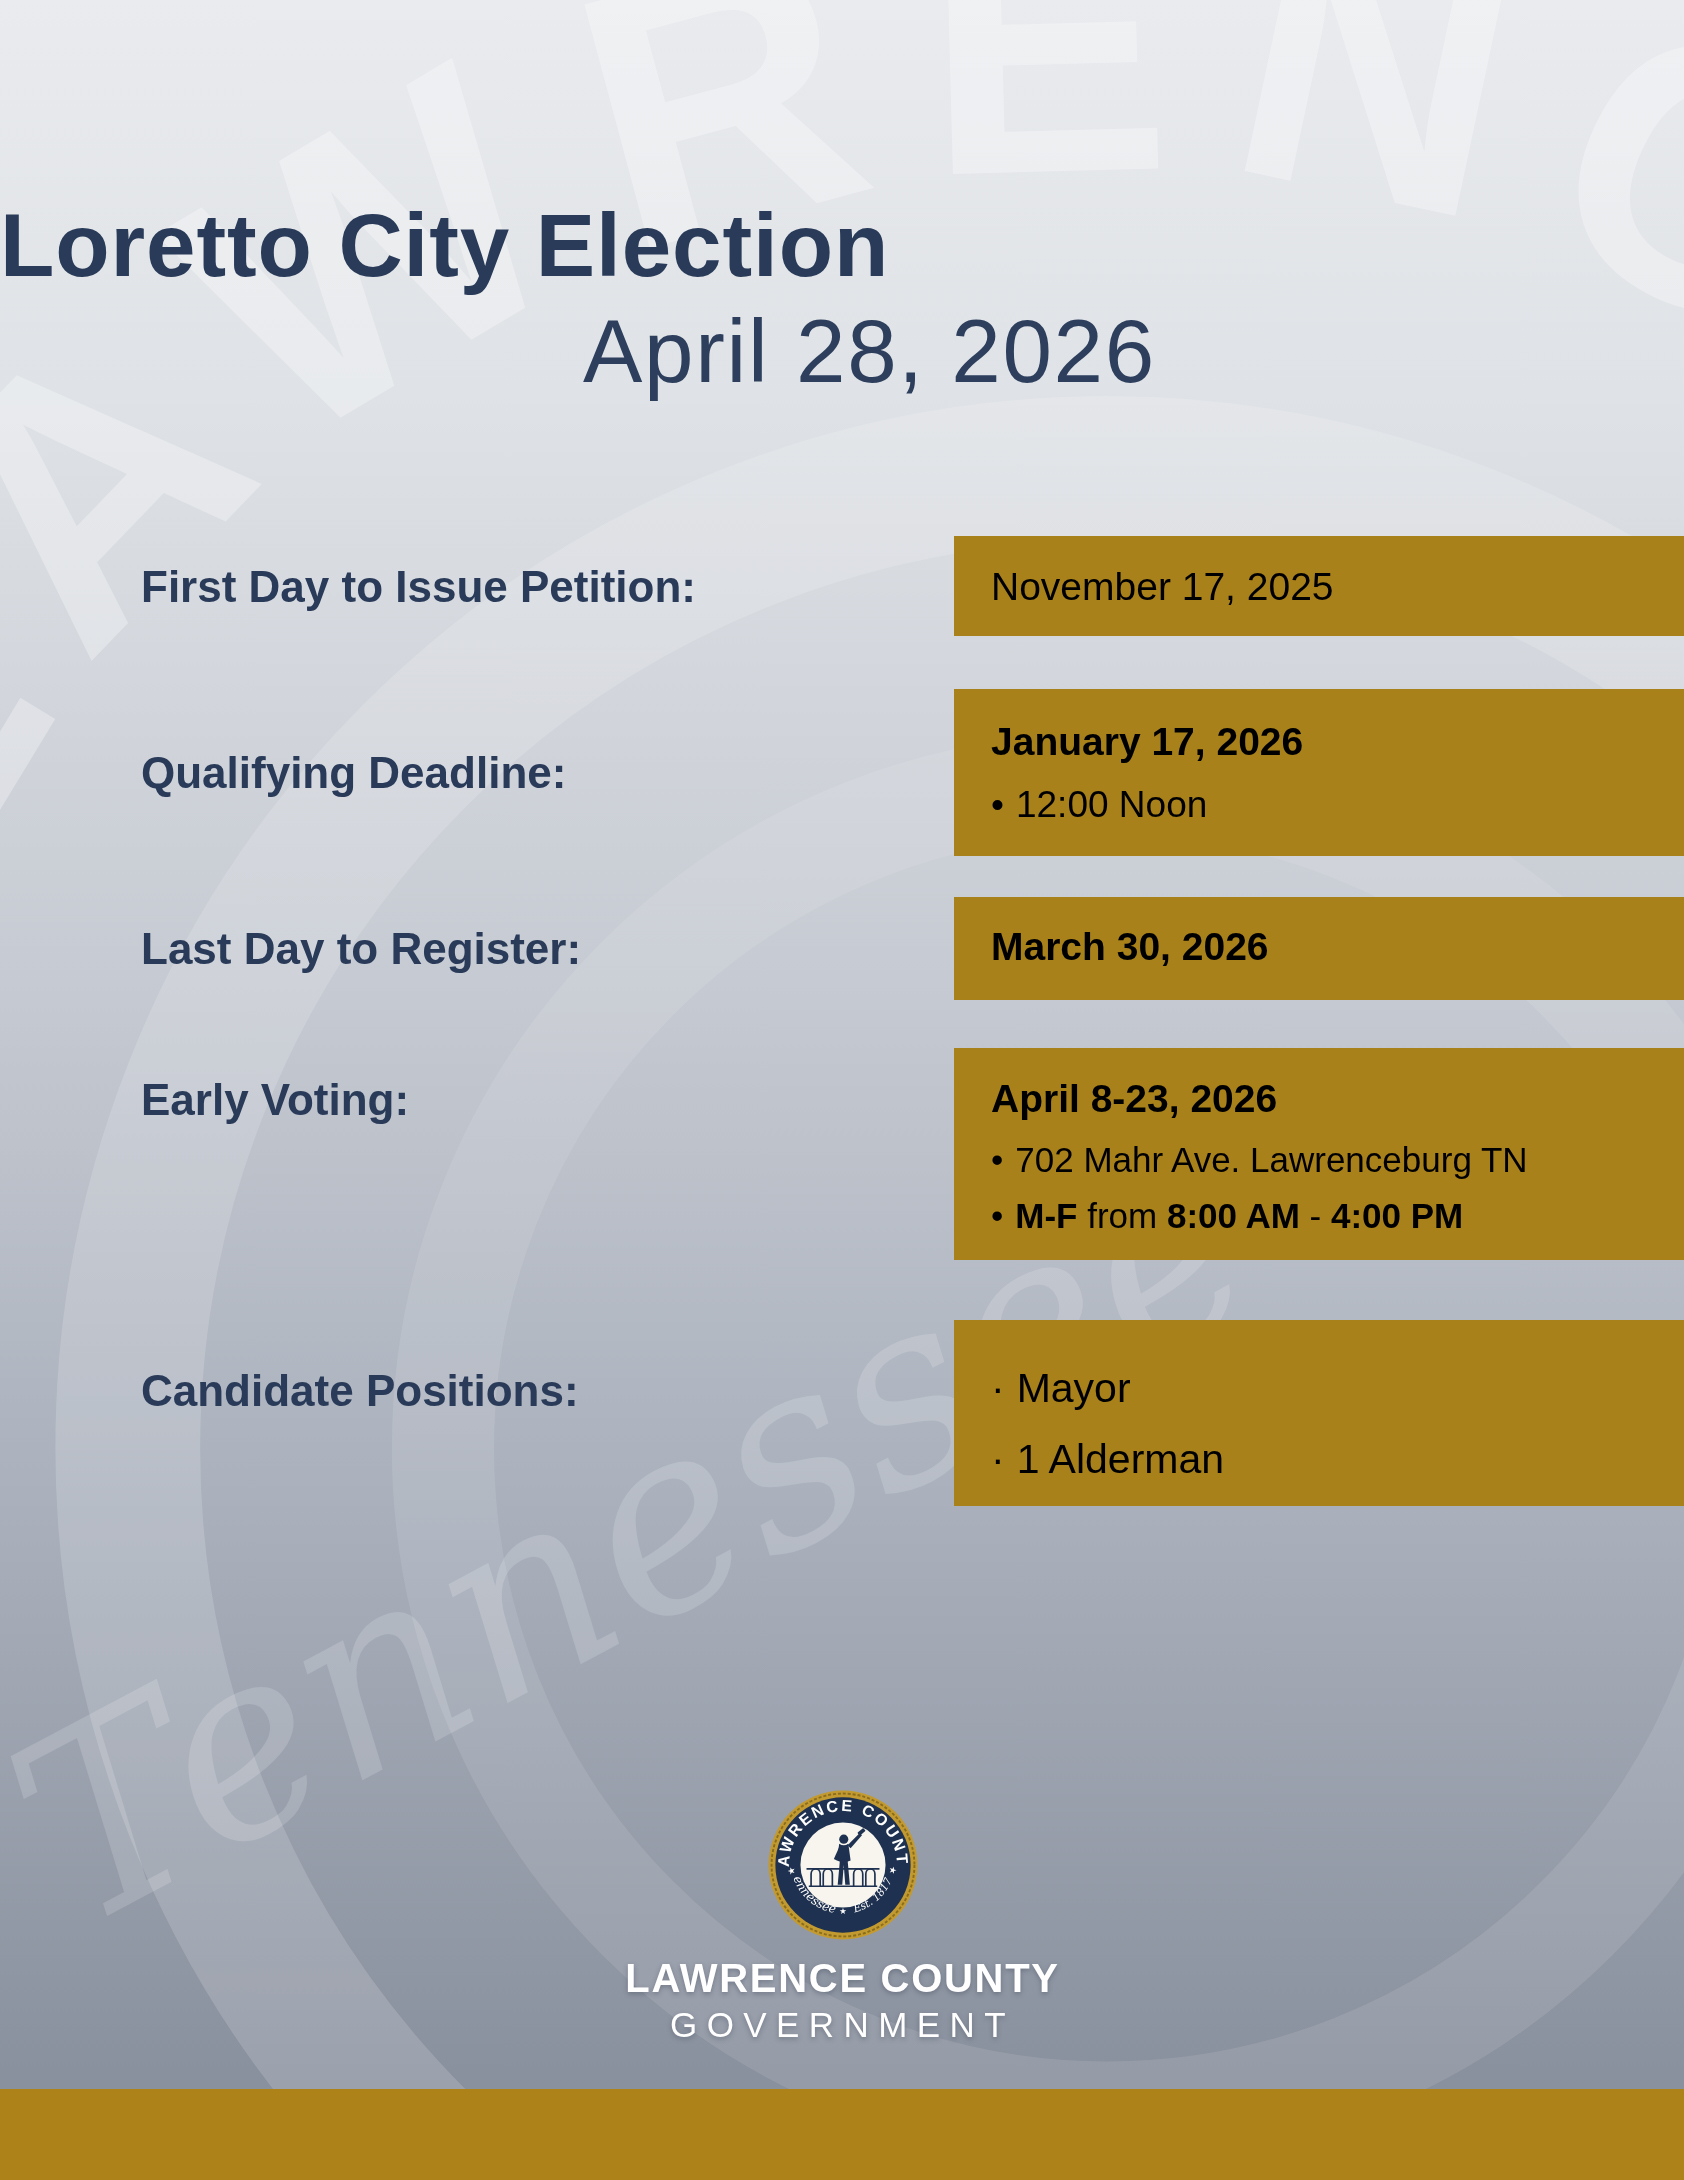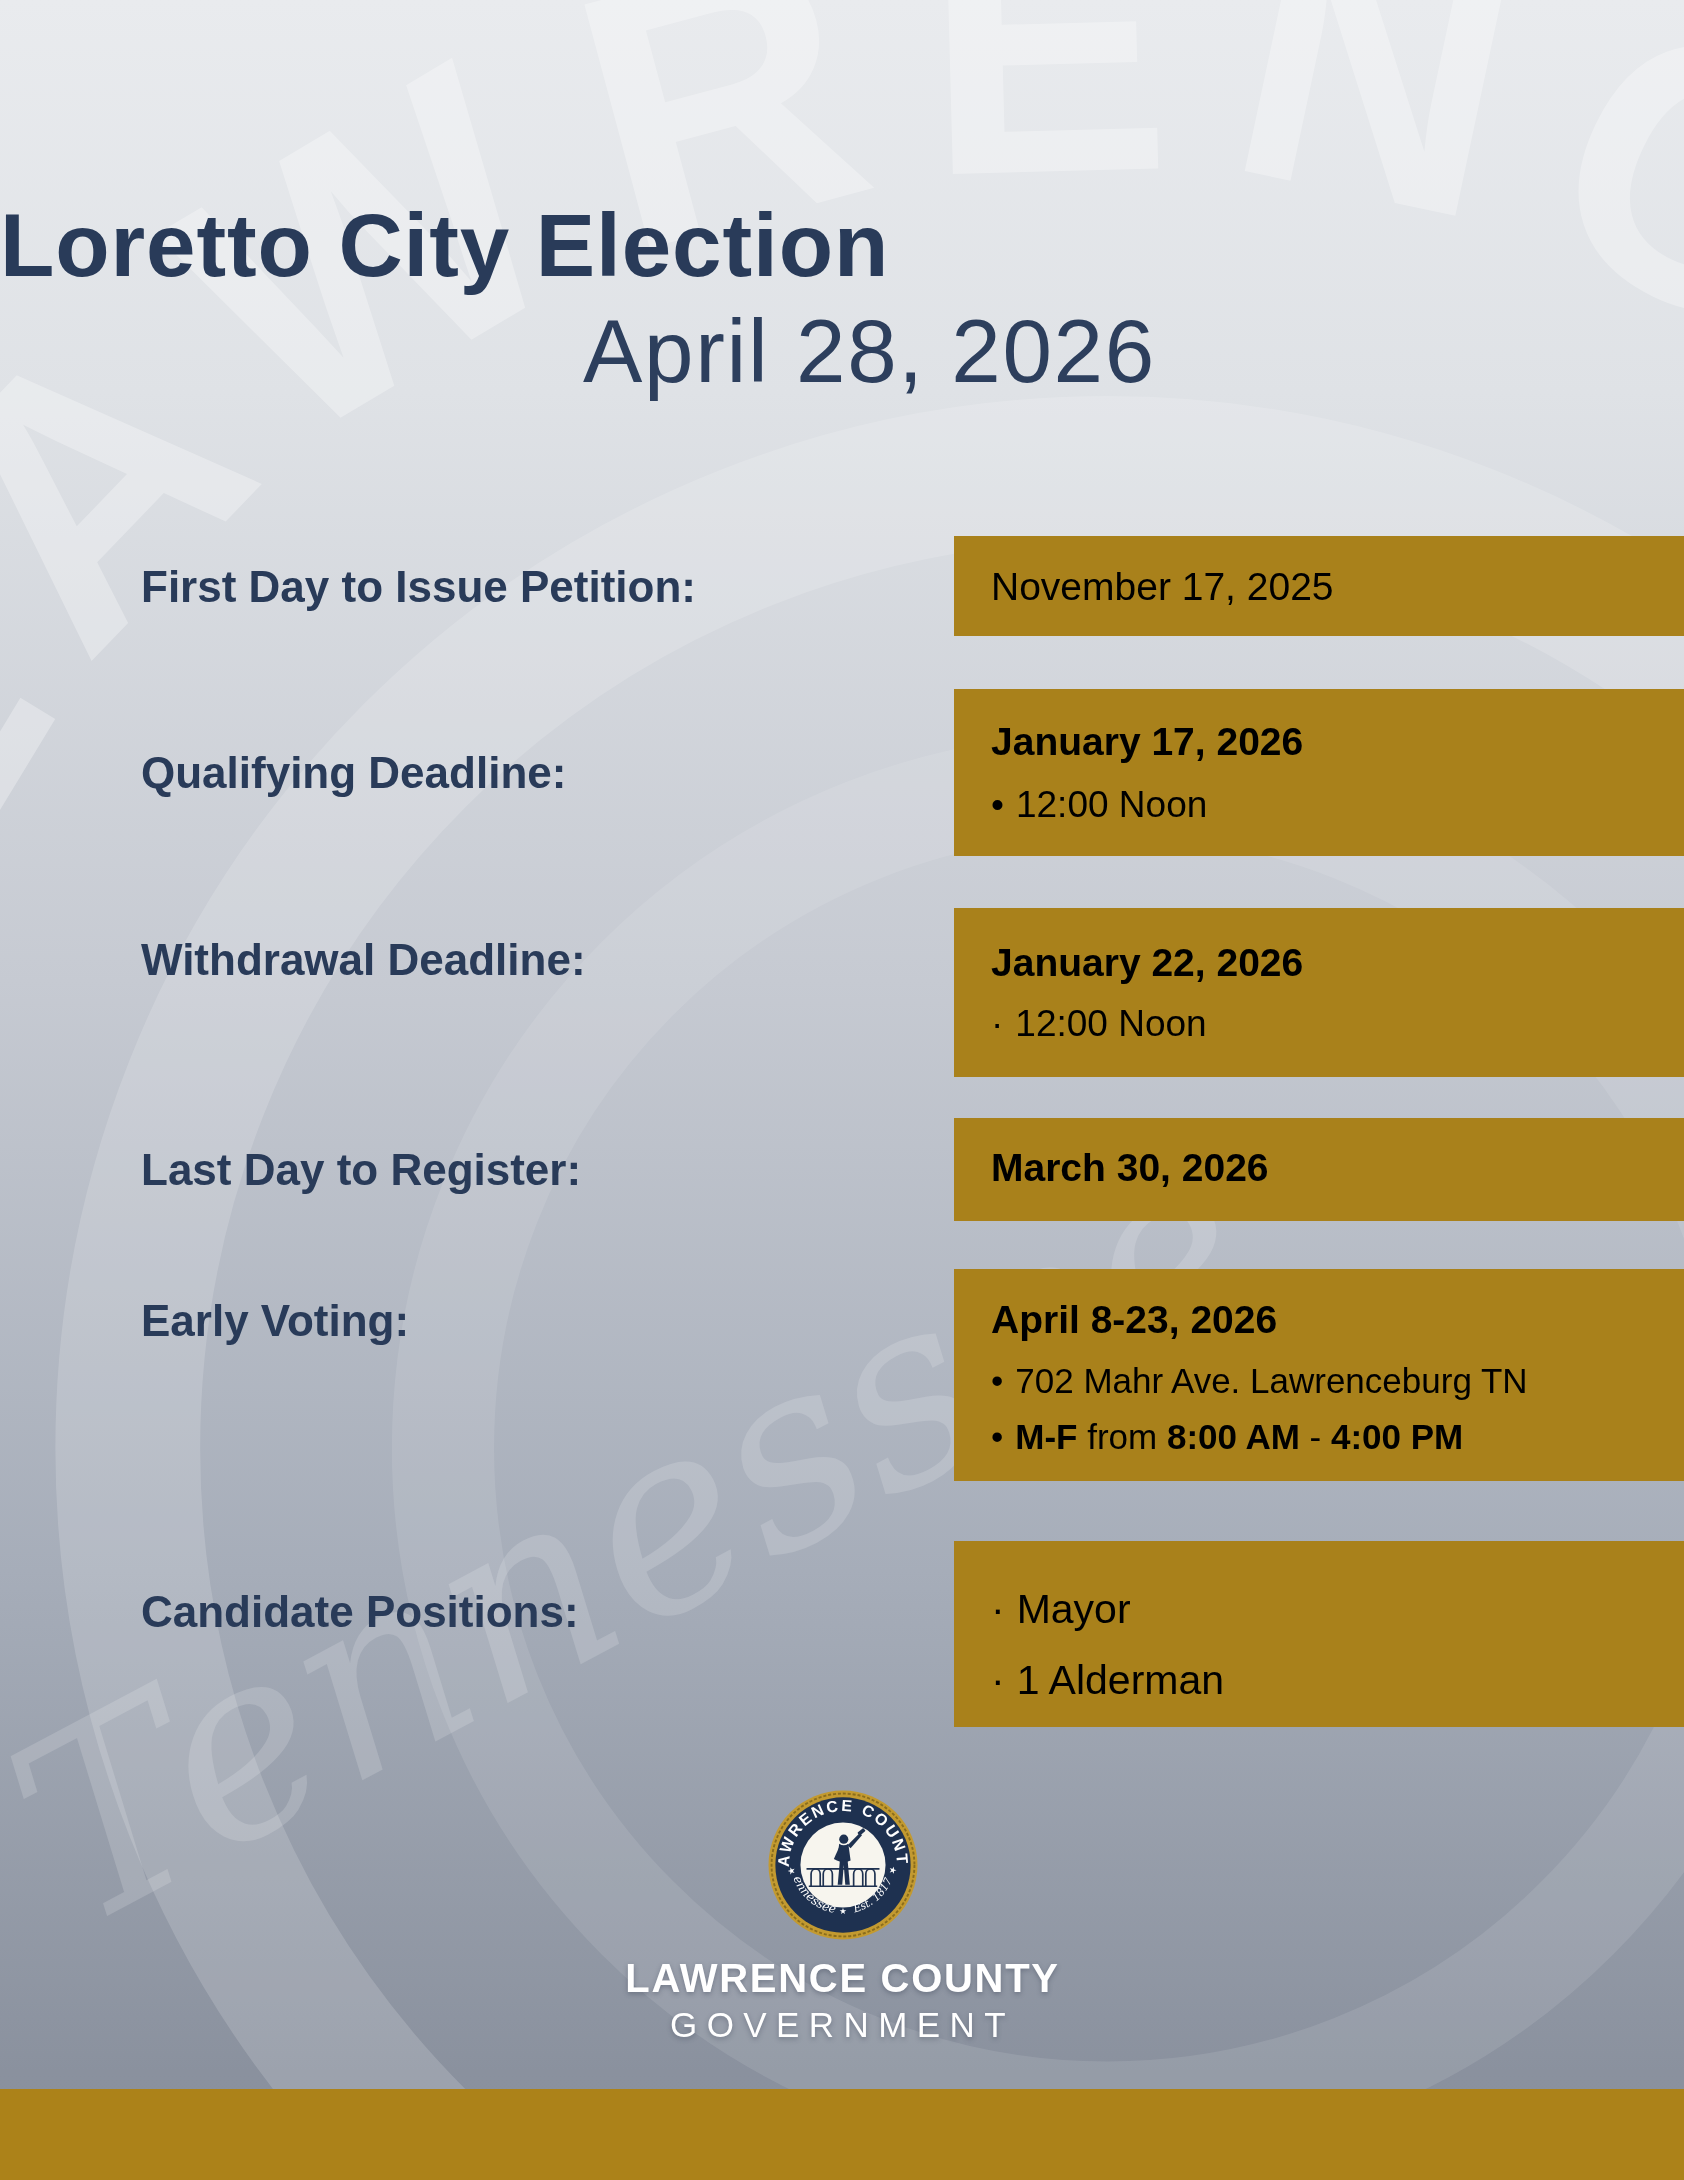--- a/index.html
+++ b/index.html
@@ -93,27 +93,20 @@
     </div>
 
     <div class="row center gap62">
       <div class="label">Qualifying Deadline:</div>
       <div class="gold-box r2">
         <div class="box-heading">January 17, 2026</div>
         <div class="box-line mt16"><span class="bullet">•</span><span>12:00 Noon</span></div>
       </div>
     </div>
 
-    <div class="row top gap61">
-      <div class="label">Withdrawal Deadline:</div>
-      <div class="gold-box r3">
-        <div class="box-heading">January 22, 2026</div>
-        <div class="box-line mt14"><span class="bullet">·</span><span>12:00 Noon</span></div>
-      </div>
-    </div>
 
     <div class="row center gap48">
       <div class="label">Last Day to Register:</div>
       <div class="gold-box r4">
         <div class="box-heading">March 30, 2026</div>
       </div>
     </div>
 
     <div class="row top gap56">
       <div class="label">Early Voting:</div>

